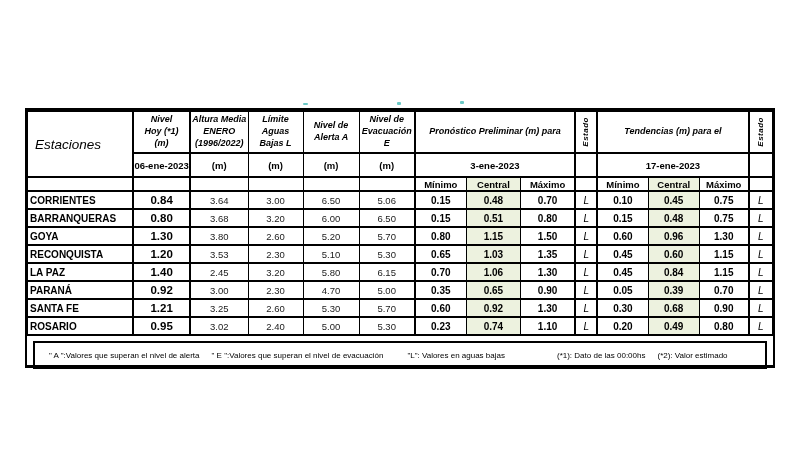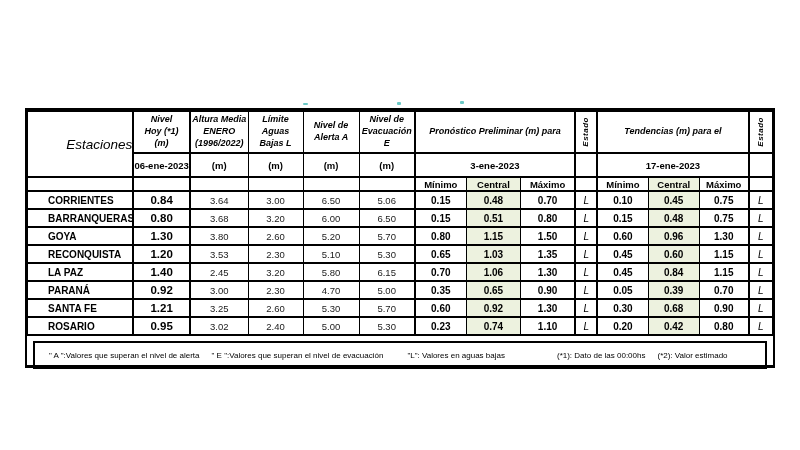--- a/index.html
+++ b/index.html
@@ -18,30 +18,30 @@
     padding:0;text-align:center;vertical-align:middle;overflow:hidden;
     font-weight:normal;
   }
   .bl2{border-left-width:2px}
   .br2{border-right-width:2px}
   .green{background:#edf2df}
   thead tr.r1{height:42px}
   thead tr.r2{height:24px}
   thead tr.r3{height:14px}
   tbody tr{height:18px}
-  .th-estaciones{font-style:italic;font-size:13.5px;text-align:right;padding-left:7px}
+  .th-estaciones{font-style:italic;font-size:13.5px;text-align:left;padding-left:7px}
   .th-label{font-style:italic;font-weight:bold;font-size:9px;line-height:1.3;white-space:pre-line}
   .th-date{font-weight:bold;font-size:9.5px}
   .th-mmm{font-weight:bold;font-size:9.5px}
   .vtext{
     writing-mode:vertical-rl;transform:rotate(180deg);
     font-style:italic;font-weight:bold;font-size:8px;letter-spacing:.5px;
     margin:0 auto;line-height:1;
   }
-  .c-station{font-weight:bold;font-size:10px;text-align:left;padding-left:20px}
+  .c-station{font-weight:bold;font-size:10px;text-align:left;padding-left:2px}
   .c-hoy{font-weight:bold;font-size:11.5px}
   .c-mid{font-size:9.5px;color:#1a1a1a}
   .c-val{font-weight:bold;font-size:10px}
   .c-estado{font-style:italic;font-size:10px}
   .legend-box{
     margin:5px 6px 0 6px;height:24px;border:2px solid #000;
     display:flex;align-items:center;font-size:8px;white-space:nowrap;
   }
   .legend-box span{display:inline-block}
   .m1{margin-left:14px}.m2{margin-left:12px}.m3{margin-left:24px}.m4{margin-left:52px}.m5{margin-left:12px}
@@ -243,21 +243,21 @@
           <td class="c-hoy bl2">0.95</td>
           <td class="c-mid bl2">3.02</td>
           <td class="c-mid">2.40</td>
           <td class="c-mid">5.00</td>
           <td class="c-mid">5.30</td>
           <td class="c-val bl2">0.23</td>
           <td class="c-val green">0.74</td>
           <td class="c-val">1.10</td>
           <td class="c-estado bl2 br2">L</td>
           <td class="c-val">0.20</td>
-          <td class="c-val green">0.42</td>
+          <td class="c-val green">0.49</td>
           <td class="c-val">0.80</td>
           <td class="c-estado bl2">L</td>
         </tr>
       </tbody>
   </table>
 
   <div class="legend-box">
     <span class="m1">" A ":Valores que superan el nivel de alerta</span>
     <span class="m2">" E ":Valores que superan el nivel de evacuación</span>
     <span class="m3">"L": Valores en aguas bajas</span>

